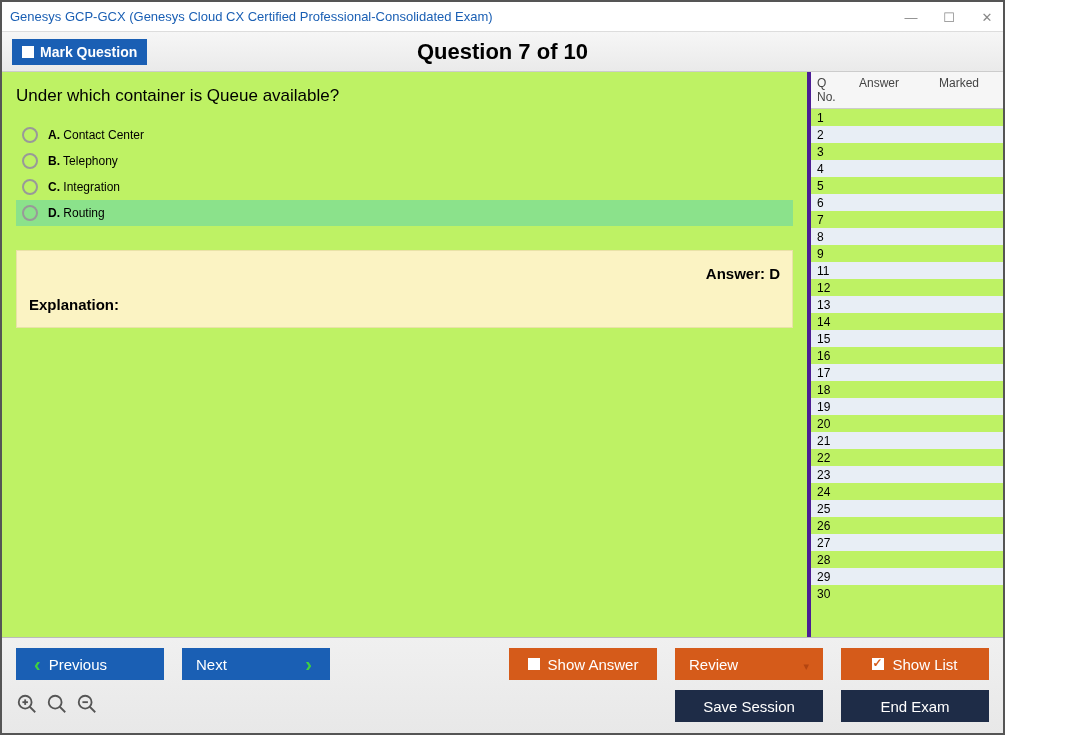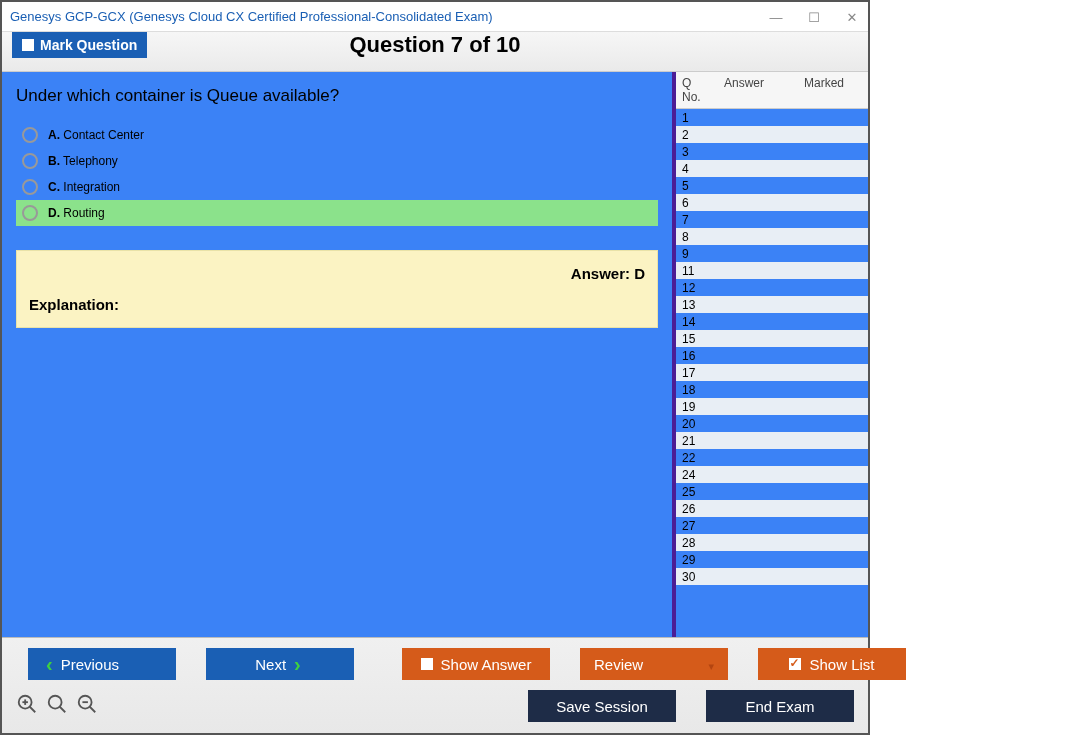--- a/index.html
+++ b/index.html
@@ -2,27 +2,27 @@
 <html><head>
 <meta charset="utf-8">
 <style>
   * { box-sizing: border-box; }
   body {
     margin: 0;
     font-family: Arial, sans-serif;
     background: #fff;
   }
   .window {
-    width: 870px;
+    width: 1005px;
     height: 735px;
     border: 2px solid #555;
     position: relative;
     display: flex;
     flex-direction: column;
-    background: #3b82f6;
+    background: #bef264;
   }
   .titlebar {
     height: 30px;
     background: #fff;
     border-bottom: 1px solid #ddd;
     display: flex;
     align-items: center;
     padding: 0 8px;
     font-size: 13px;
     color: #1a5fb4;
@@ -39,21 +39,21 @@
     color: #888;
     font-size: 13px;
   }
   .win-controls span { cursor: pointer; width: 20px; text-align: center;}
   
   .topbar {
     height: 40px;
     background: linear-gradient(#f6f6f6,#eaeaea);
     border-bottom: 1px solid #ccc;
     display: flex;
-    align-items: flex-start;
+    align-items: center;
     padding: 0 10px;
     position: relative;
   }
   .mark-btn {
     background: #1a5fb4;
     color: #fff;
     border: none;
     font-weight: bold;
     font-size: 14px;
     padding: 5px 10px;
@@ -172,30 +172,29 @@
     display:flex;
     align-items:center;
     justify-content:center;
     gap:8px;
     color:#fff;
     font-size:15px;
     font-weight: normal;
     border:none;
     cursor:pointer;
     padding: 0 14px;
-    margin-left: 12px;
   }
   .btn.blue { background:#1a5fb4; }
   .btn.orange { background:#d55b1a; }
   .btn.dark { background:#1e2c47; }
   .btn .chev-left::before{content:"‹"; color:#3fd13f; font-size:20px; font-weight:bold;}
   .btn .chev-right::before{content:"›"; color:#3fd13f; font-size:20px; font-weight:bold;}
   .btn .chev-down::before{content:"▾"; color:#b34510; font-size:11px; margin-left:6px;}
   .prev-btn{ justify-content:flex-start; padding-left:18px;}
-  .next-btn{ justify-content:center; padding-right:18px;}
+  .next-btn{ justify-content:space-between; padding-right:18px;}
   .review-btn{ justify-content:space-between; padding: 10px 14px;}
   
   .spacer { flex:1; }
   
   .zoom-icons {
     display:flex;
     gap:8px;
     color:#555;
   }
   .zoom-icons span{ cursor:pointer; }
@@ -358,20 +357,25 @@
             <div class="cell-ans"></div>
             <div class="cell-mk"></div>
           </div>
           <div class="side-row">
             <div class="cell-qno">21</div>
             <div class="cell-ans"></div>
             <div class="cell-mk"></div>
           </div>
           <div class="side-row">
             <div class="cell-qno">22</div>
+            <div class="cell-ans"></div>
+            <div class="cell-mk"></div>
+          </div>
+          <div class="side-row">
+            <div class="cell-qno">23</div>
             <div class="cell-ans"></div>
             <div class="cell-mk"></div>
           </div>
           <div class="side-row">
             <div class="cell-qno">24</div>
             <div class="cell-ans"></div>
             <div class="cell-mk"></div>
           </div>
           <div class="side-row">
             <div class="cell-qno">25</div>

